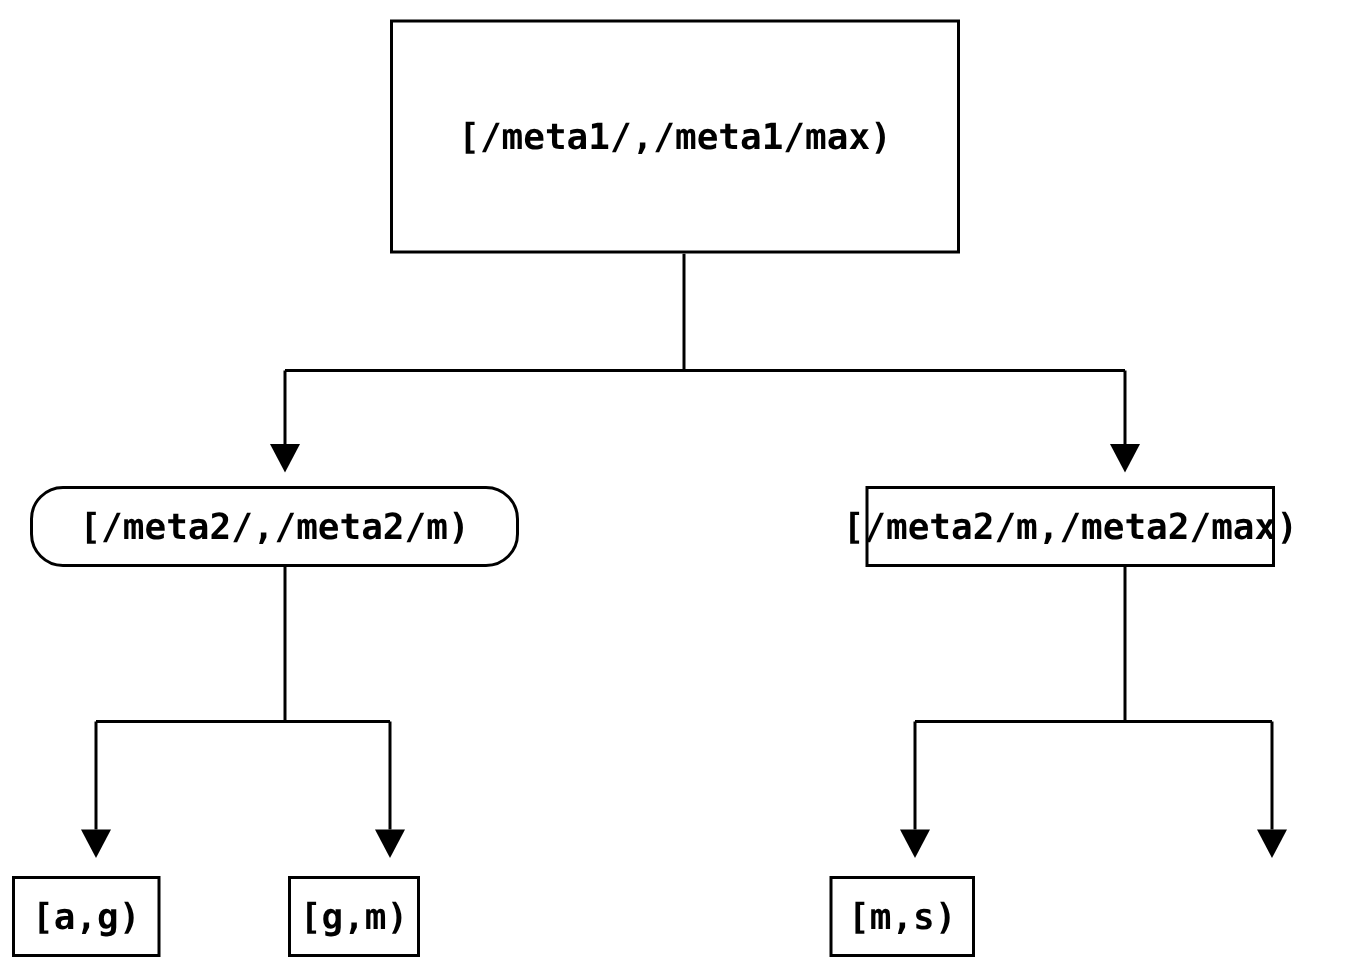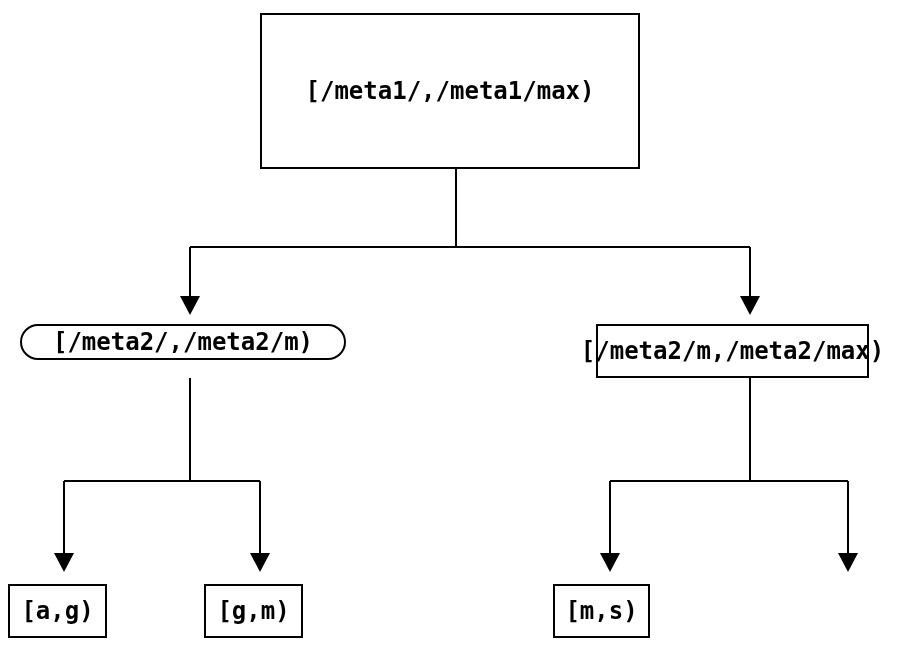--- a/index.html
+++ b/index.html
@@ -30,24 +30,24 @@
     color: #000000;
     display: flex;
     align-items: center;
     justify-content: center;
     font-size: 24px;
     font-weight: bold;
     white-space: nowrap;
     letter-spacing: 0;
   }
   #node-root     { left: 260px; top: 13px;  width: 380px; height: 156px; }
-  #node-l2-left  { left: 20px;  top: 324px; width: 326px; height: 36px; border-radius: 22px; }
-  #node-l2-right { left: 596px; top: 324px; width: 273px; height: 54px; }
+  #node-l2-left  { left: 20px;  top: 324px; width: 326px; height: 54px; border-radius: 22px; }
+  #node-l2-right { left: 577px; top: 324px; width: 273px; height: 54px; }
   #node-leaf-1   { left: 8px;   top: 584px; width: 99px;  height: 54px; text-align: center; }
-  #node-leaf-2   { left: 204px; top: 584px; width: 99px;  height: 54px; }
+  #node-leaf-2   { left: 192px; top: 584px; width: 88px;  height: 54px; }
   #node-leaf-3   { left: 553px; top: 584px; width: 97px; height: 54px; }
   #node-leaf-4   { left: 773px; top: 584px; width: 134px; height: 54px; }
 </style>
 </head>
 <body>
 
 <div class="canvas">
 
   <svg class="connector-layer" width="912" height="652" viewBox="0 0 912 652" xmlns="http://www.w3.org/2000/svg">
     <g stroke="#000000" stroke-width="2" fill="none">

